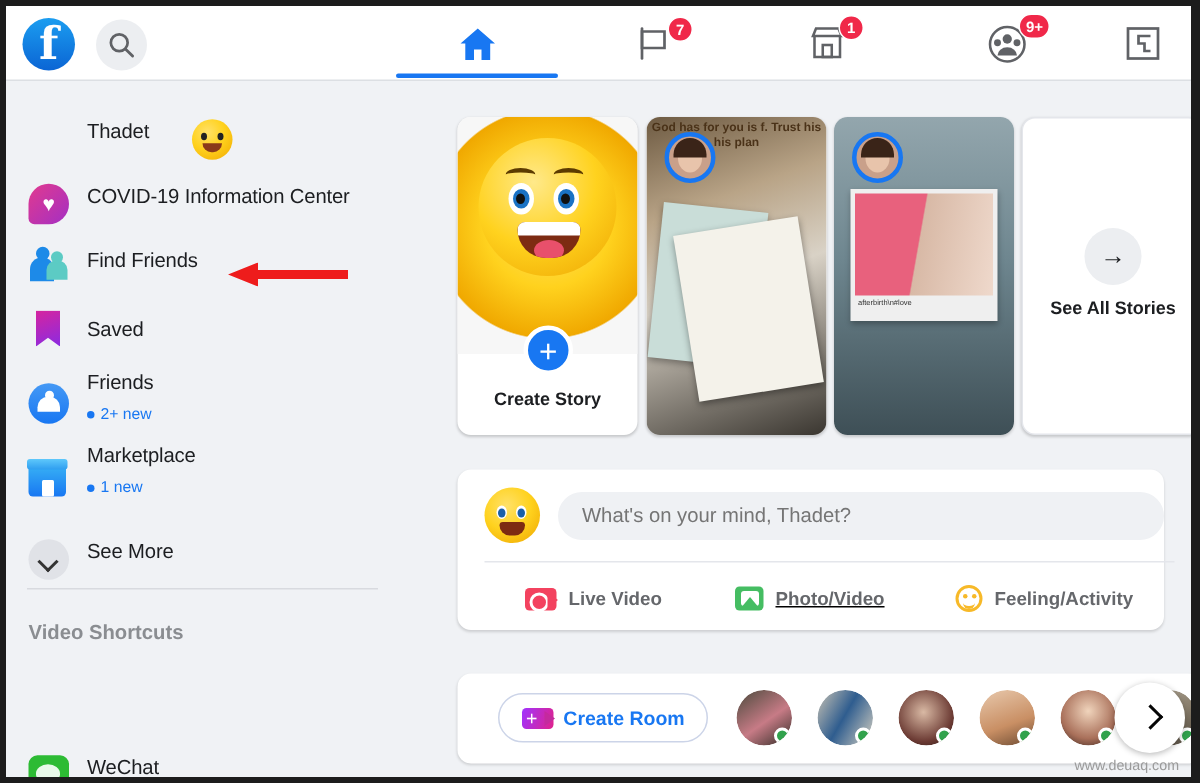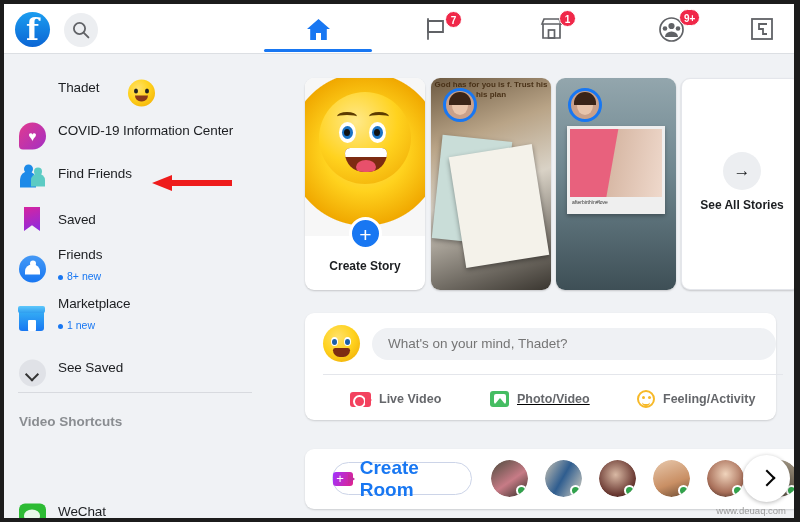--- a/index.html
+++ b/index.html
@@ -450,21 +450,21 @@
     overflow: hidden;
   }
   #create-room-btn {
     position: absolute; left: 27px; top: 13px;
     width: 140px; height: 33px;
     border: 1px solid #ccd4e8; border-radius: 18px;
     display: flex; align-items: center; justify-content: center;
     background: #fff;
   }
   #create-room-btn .lbl {
-    font-size: 19px; font-weight: bold; color: #1877f2; margin-left: 7px;
+    font-size: 13px; font-weight: bold; color: #1877f2; margin-left: 7px;
   }
   .ic-room {
     width: 21px; height: 14px; border-radius: 3px;
     background: linear-gradient(110deg,#a033ff 0%,#e0228b 100%);
     position: relative;
   }
   .ic-room::before {
     content: "+"; position: absolute; left: 0; top: -3px;
     width: 14px; text-align: center; color: #fff;
     font-size: 13px; line-height: 19px;
@@ -587,32 +587,32 @@
     <div class="side-item" style="top:146px;">
       <div class="side-icon ic-saved"></div>
       <div class="side-label">Saved</div>
     </div>
 
     <div class="side-item" style="top:190px;">
       <div class="side-icon ic-groups">
         <div class="head"></div>
       </div>
       <div class="side-label" style="top:3px;">Friends</div>
-      <div class="side-sub"><span class="dot"></span><span>8+ new</span></div>
+      <div class="side-sub"><span class="dot"></span><span>2+ new</span></div>
     </div>
 
     <div class="side-item" style="top:239px;">
       <div class="side-icon ic-market"></div>
       <div class="side-label" style="top:3px;">Marketplace</div>
       <div class="side-sub"><span class="dot"></span><span>1 new</span></div>
     </div>
 
     <div class="side-item" style="top:294px;">
       <div class="side-icon ic-seemore"></div>
-      <div class="side-label">See Saved</div>
+      <div class="side-label">See More</div>
     </div>
 
     <div class="divider" style="top:338px;"></div>
 
     <div class="sec-header" style="top:360px;">Video Shortcuts</div>
 
 
     <div class="side-item" style="top:438px;">
       <div class="side-icon ic-wechat"></div>
       <div class="side-label">WeChat</div>

